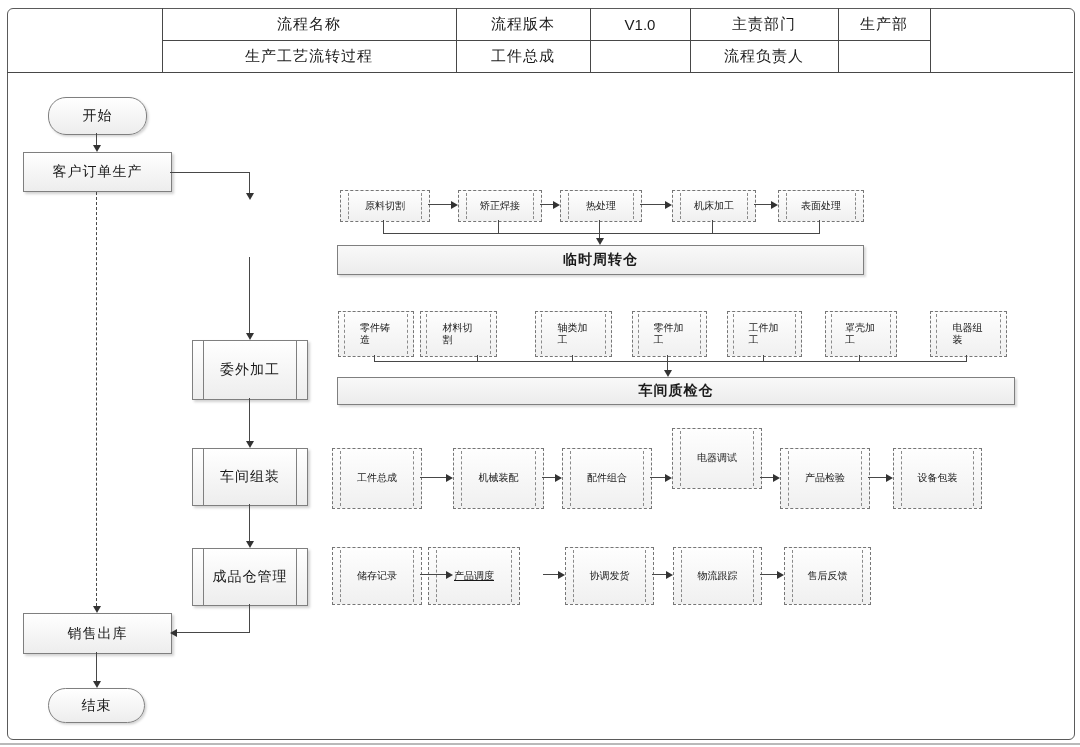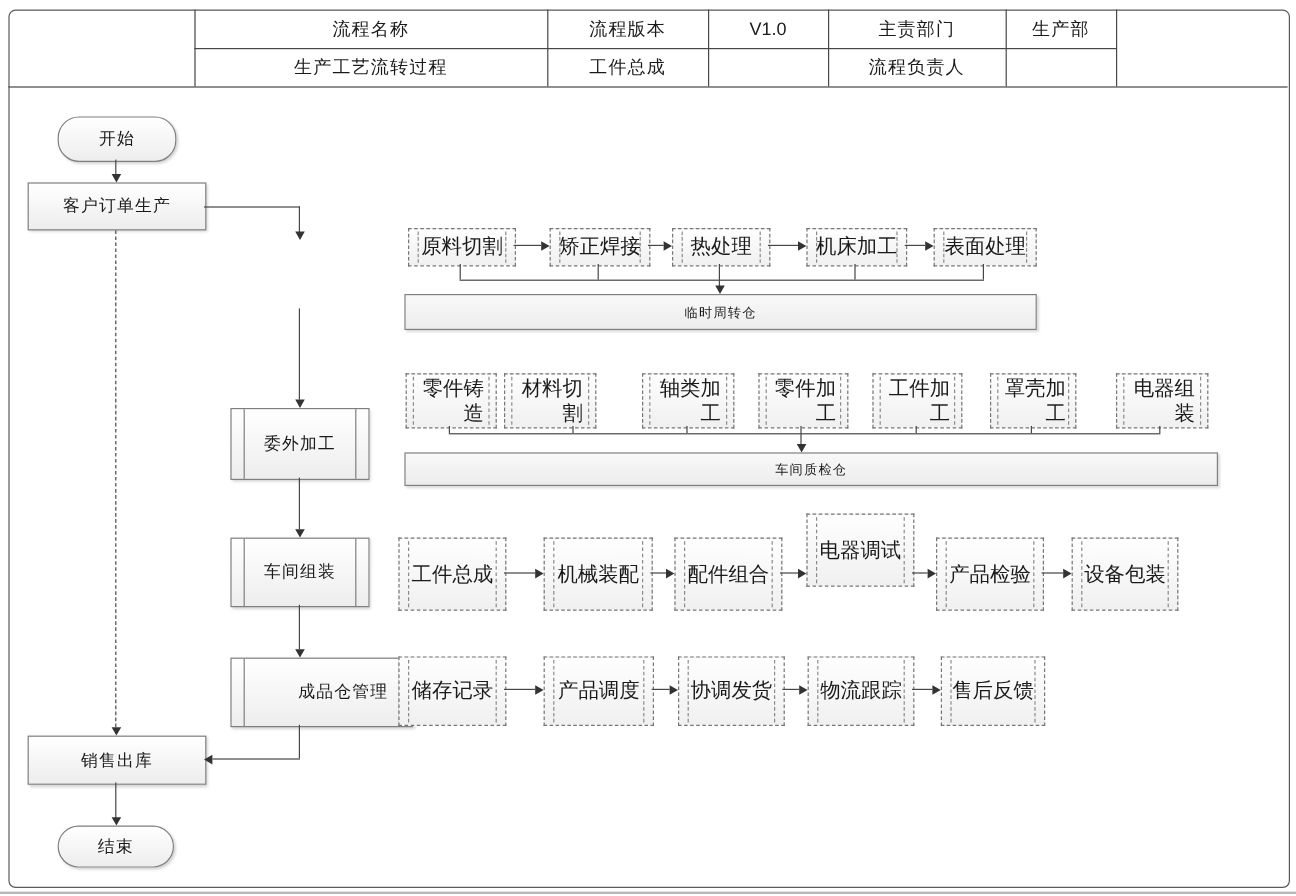--- a/index.html
+++ b/index.html
@@ -25,27 +25,27 @@
   .node{position:absolute;display:flex;align-items:center;justify-content:center;
         background:linear-gradient(180deg,#ffffff 0%,#ededed 100%);
         border:1px solid #7f7f7f;font-size:14px;letter-spacing:1px;
         box-shadow:1.5px 1.5px 2.5px rgba(0,0,0,0.18);}
   .stadium{border-radius:18px;}
   .pp::before,.pp::after{content:"";position:absolute;top:0;bottom:0;width:0;border-left:1px solid #7f7f7f;}
   .pp::before{left:10px;}
   .pp::after{right:10px;}
   .longbox{position:absolute;display:flex;align-items:center;justify-content:center;
         background:linear-gradient(180deg,#f9f9f9 0%,#ececec 100%);
-        border:1px solid #7f7f7f;font-size:11px;letter-spacing:1px;
-        box-shadow:1.5px 1.5px 2px rgba(0,0,0,0.15);}
+        border:1px solid #7f7f7f;font-size:14px;letter-spacing:1px;
+        box-shadow:1.5px 1.5px 2px rgba(0,0,0,0.15);font-weight:bold;}
 
   
   .step{position:absolute;display:flex;align-items:center;justify-content:center;
         background:linear-gradient(180deg,#fefefe 0%,#f0f0f0 100%);
-        border:1px dashed #767676;font-size:17px;text-align:right;line-height:1.25;}
+        border:1px dashed #767676;font-size:10px;text-align:left;line-height:1.25;}
   .step::before,.step::after{content:"";position:absolute;top:2px;bottom:2px;width:0;border-left:1px dashed #8a8a8a;}
   .step::before{left:7px;}
   .step::after{right:7px;}
   .step.narrow::before{left:5px;}
   .step.narrow::after{right:5px;}
   .step.narrow span{display:inline-block;width:3.2em;}
 </style>
 </head>
 <body>
 
@@ -70,21 +70,21 @@
   <div class="hcell" style="left:590px;top:40px;width:100px;height:32px;"></div>
   <div class="hcell" style="left:690px;top:8px;width:148px;height:32px;">主责部门</div>
   <div class="hcell" style="left:690px;top:40px;width:148px;height:32px;">流程负责人</div>
   <div class="hcell" style="left:838px;top:8px;width:92px;height:32px;">生产部</div>
   <div class="hcell" style="left:838px;top:40px;width:92px;height:32px;"></div>
 
   <div class="node stadium" style="left:48px;top:97px;width:97px;height:36px;">开始</div>
   <div class="node" style="left:23px;top:152px;width:147px;height:38px;">客户订单生产</div>
   <div class="node pp" style="left:192px;top:340px;width:114px;height:58px;">委外加工</div>
   <div class="node pp" style="left:192px;top:448px;width:114px;height:56px;">车间组装</div>
-  <div class="node pp" style="left:192px;top:548px;width:114px;height:56px;padding-left:36px;">成品仓管理</div>
+  <div class="node pp" style="left:192px;top:548px;width:114px;height:56px;">成品仓管理</div>
   <div class="node" style="left:23px;top:613px;width:147px;height:39px;">销售出库</div>
   <div class="node stadium" style="left:48px;top:688px;width:95px;height:33px;">结束</div>
 
   <div class="ln" style="left:96px;top:133px;width:1px;height:13px;"></div>
   <div class="ah d" style="left:93px;top:145px;"></div>
 
   <div class="ln" style="left:170px;top:172px;width:80px;height:1px;"></div>
   <div class="ln" style="left:249px;top:172px;width:1px;height:22px;"></div>
   <div class="ah d" style="left:246px;top:193px;"></div>
 
@@ -176,21 +176,21 @@
   <div class="ln" style="left:542px;top:477px;width:13px;height:1px;"></div>
   <div class="ah r" style="left:555px;top:474px;"></div>
   <div class="ln" style="left:650px;top:477px;width:15px;height:1px;"></div>
   <div class="ah r" style="left:665px;top:474px;"></div>
   <div class="ln" style="left:760px;top:477px;width:13px;height:1px;"></div>
   <div class="ah r" style="left:773px;top:474px;"></div>
   <div class="ln" style="left:868px;top:477px;width:18px;height:1px;"></div>
   <div class="ah r" style="left:886px;top:474px;"></div>
 
   <div class="step" style="left:332px;top:547px;width:88px;height:56px;">储存记录</div>
-  <div class="step" style="left:453px;top:547px;width:90px;height:56px;">产品调度</div>
+  <div class="step" style="left:428px;top:547px;width:90px;height:56px;text-decoration:underline;">产品调度</div>
   <div class="step" style="left:565px;top:547px;width:87px;height:56px;">协调发货</div>
   <div class="step" style="left:673px;top:547px;width:87px;height:56px;">物流跟踪</div>
   <div class="step" style="left:784px;top:547px;width:85px;height:56px;">售后反馈</div>
 
   <div class="ln" style="left:420px;top:574px;width:26px;height:1px;"></div>
   <div class="ah r" style="left:446px;top:571px;"></div>
   <div class="ln" style="left:543px;top:574px;width:15px;height:1px;"></div>
   <div class="ah r" style="left:558px;top:571px;"></div>
   <div class="ln" style="left:652px;top:574px;width:14px;height:1px;"></div>
   <div class="ah r" style="left:666px;top:571px;"></div>

